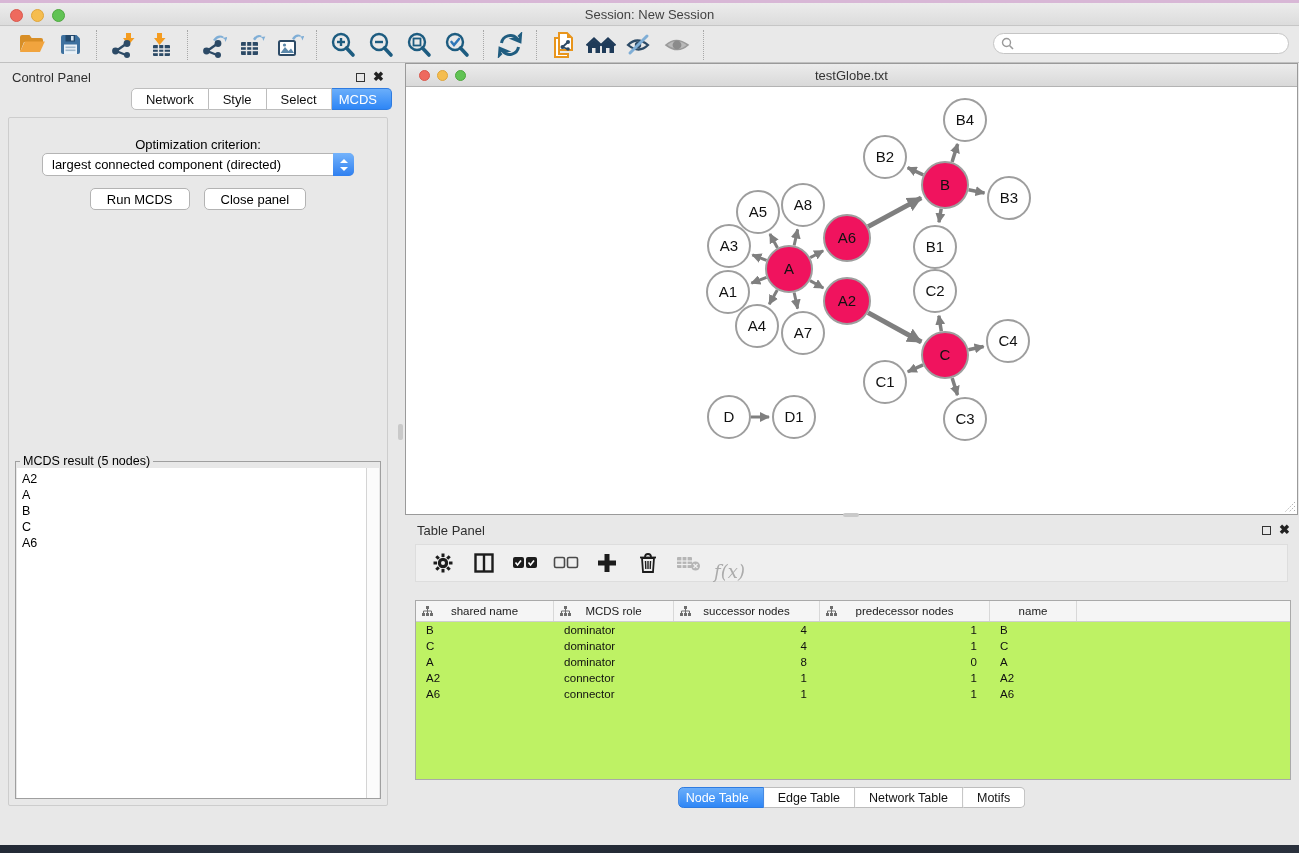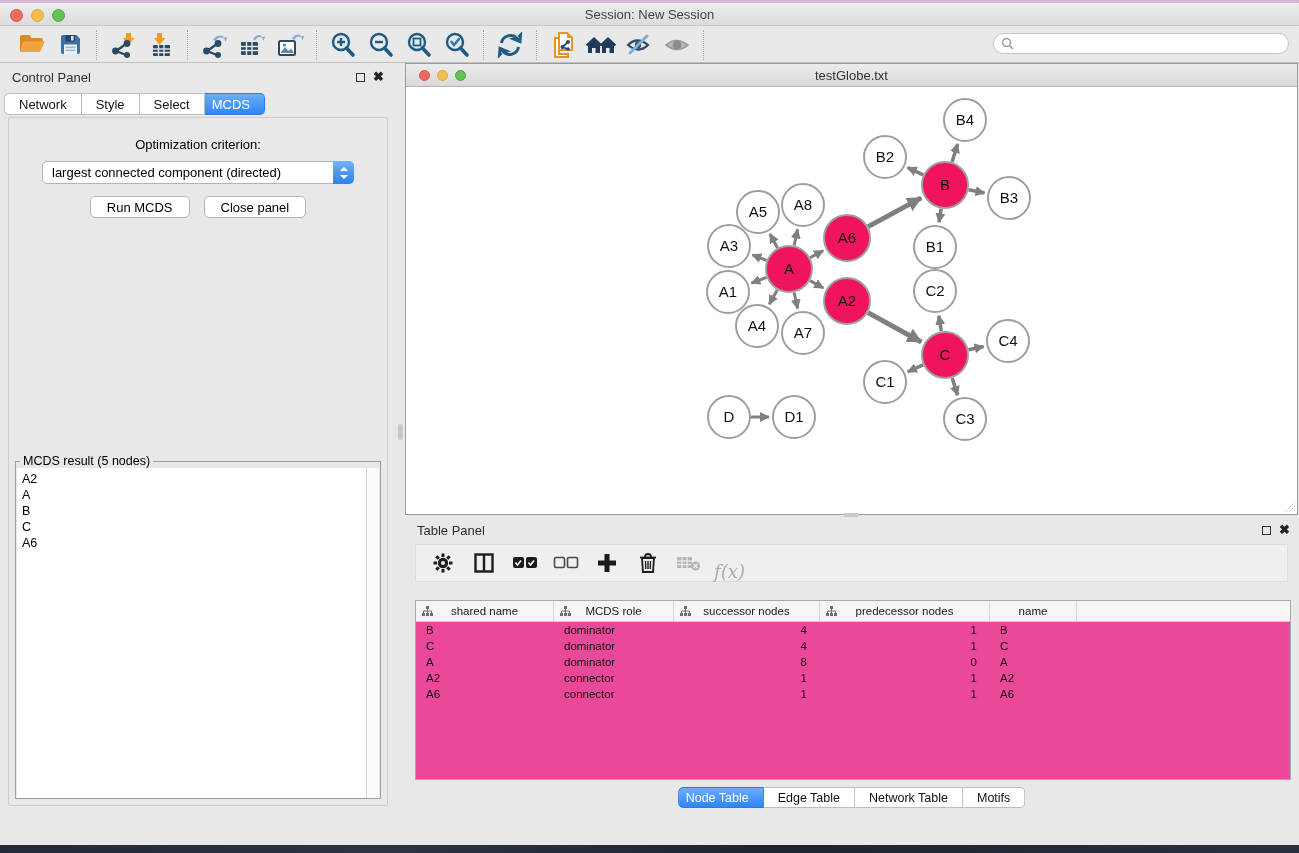--- a/index.html
+++ b/index.html
@@ -28,30 +28,30 @@
   .searchbox { position:absolute; right:10px; top:6px; width:296px; height:21px; background:#fff;
                border:1px solid #C5C5C5; border-radius:11px; display:flex; align-items:center; padding-left:7px; }
 
   
   .control-panel { position:absolute; left:4px; top:66px; width:388px; height:740px; }
   .cp-header { height:22px; display:flex; align-items:center; }
   .panel-title { font-size:13px; color:#2e2e2e; padding-left:8px; }
   .panel-winbtns { margin-left:auto; display:flex; gap:8px; padding-right:8px; align-items:center; }
   .wb-float { width:9px; height:9px; border:1.5px solid #333; }
   .wb-close { font-size:13px; font-weight:bold; color:#222; line-height:10px; }
-  .cp-tabs { display:flex; justify-content:flex-start; margin-top:5px; }
+  .cp-tabs { display:flex; justify-content:flex-end; }
   .seg { height:22px; padding:0 14px; background:#fff; border:1px solid #BDBDBD; border-left:none;
          font-size:13px; color:#111; display:flex; align-items:center; }
   .seg:first-child { border-left:1px solid #BDBDBD; border-radius:5px 0 0 5px; }
   .seg:last-child { border-radius:0 5px 5px 0; }
   .seg.active { background:linear-gradient(#6AAEFA,#2E86F6); border-color:#2E7BE0; color:#fff;padding-left:7px; }
   .cp-body { position:absolute; left:4px; right:4px; top:51px; bottom:0;
              background:#E8E8E8; border:1px solid #CDCDCD; border-radius:2px; }
   .opt-label { text-align:center; margin-top:19px; font-size:13px; color:#000; }
-  .dropdown { position:relative; margin:9px auto 0 auto; width:312px; height:23px; background:#fff;
+  .dropdown { position:relative; margin:1px auto 0 auto; width:312px; height:23px; background:#fff;
               border:1px solid #B4B4B4; border-radius:5px; display:flex; align-items:center; }
   .dropdown-value { font-size:13px; color:#000; padding-left:9px; flex:1; white-space:nowrap; overflow:hidden; }
   .dropdown-stepper { width:21px; height:23px; margin:-1px -1px -1px 0;
                       background:linear-gradient(#74B3FB,#2E7FF0); border-radius:0 5px 5px 0;
                       display:flex; flex-direction:column; align-items:center; justify-content:center; }
   .chev { width:0; height:0; border-left:4px solid transparent; border-right:4px solid transparent; }
   .chev.up { border-bottom:4.5px solid #fff; margin-bottom:2px; }
   .chev.down { border-top:4.5px solid #fff; margin-top:2px; }
   .cp-buttons { display:flex; justify-content:center; gap:14px; margin-top:12px; }
   .mac-btn { height:22px; padding:0 16px; background:#fff; border:1px solid #B3B3B3; border-radius:5px;
@@ -79,21 +79,21 @@
   .hsplit-mark { position:absolute; left:843px; top:513px; width:16px; height:4px; background:#C9C9C9; border-radius:2px; }
 
   
   .table-panel { position:absolute; left:405px; top:518px; width:893px; height:297px; }
   .tp-header { height:24px; display:flex; align-items:center; }
   .tp-toolbar { margin:2px 10px 0 10px; height:38px; background:#EFEFEF; border:1px solid #DDDDDD;
                 display:flex; align-items:center; gap:4px; padding-left:8px; }
   .tp-btn { width:37px; height:32px; display:flex; align-items:center; justify-content:center; }
   .fx-label { font-family:"DejaVu Serif", serif; font-style:italic; font-size:18px; color:#ABABAB;margin-top:16px; }
   .table-wrap { position:absolute; left:10px; right:7px; top:82px; bottom:35px;
-                background:#ec4899; border:1px solid #A9A9A9; overflow:hidden; }
+                background:#bef264; border:1px solid #A9A9A9; overflow:hidden; }
   .thead { display:flex; height:21px; background:#F5F5F5; border-bottom:1px solid #CFCFCF; }
   .th { position:relative; display:flex; align-items:center; justify-content:center;
         border-right:1px solid #D8D8D8; font-size:11.5px; color:#1a1a1a; flex-shrink:0; }
   .th .tree-ico { position:absolute; left:6px; top:5px; }
   .trow { display:flex; height:16px; }
   .td { font-size:11.5px; color:#101010; flex-shrink:0; line-height:16px; white-space:nowrap; }
   .td.l { padding-left:10px; text-align:left; }
   .td.r { padding-right:13px; text-align:right; }
   .tp-tabs { position:absolute; bottom:7px; left:50%; transform:translateX(-50%); display:flex; }
   .tp-tabs .seg { height:21px; font-size:12.5px; }

